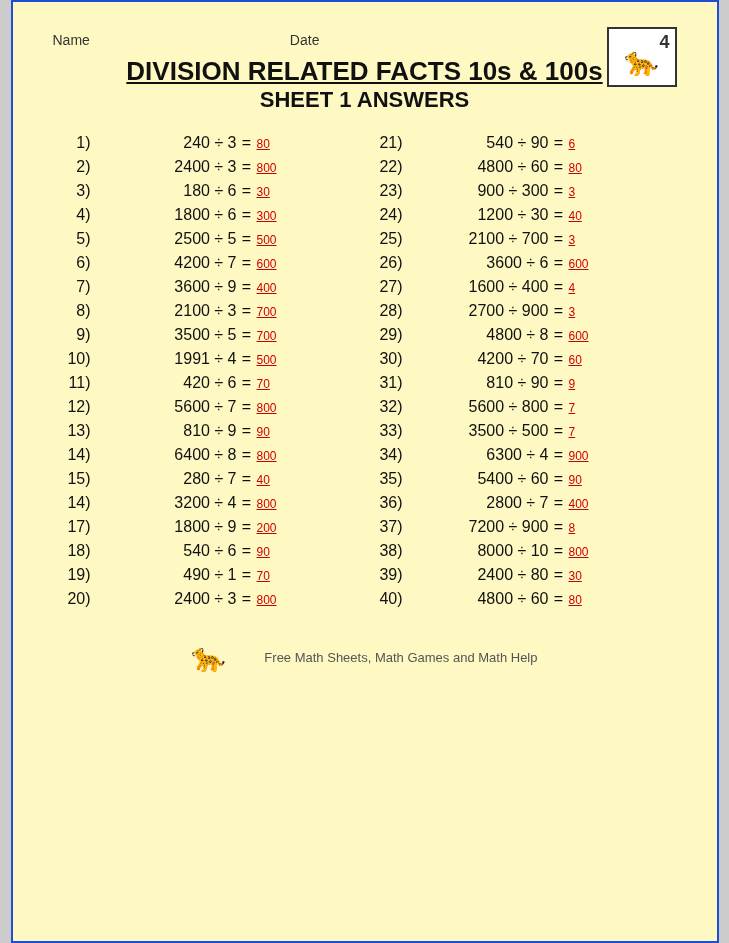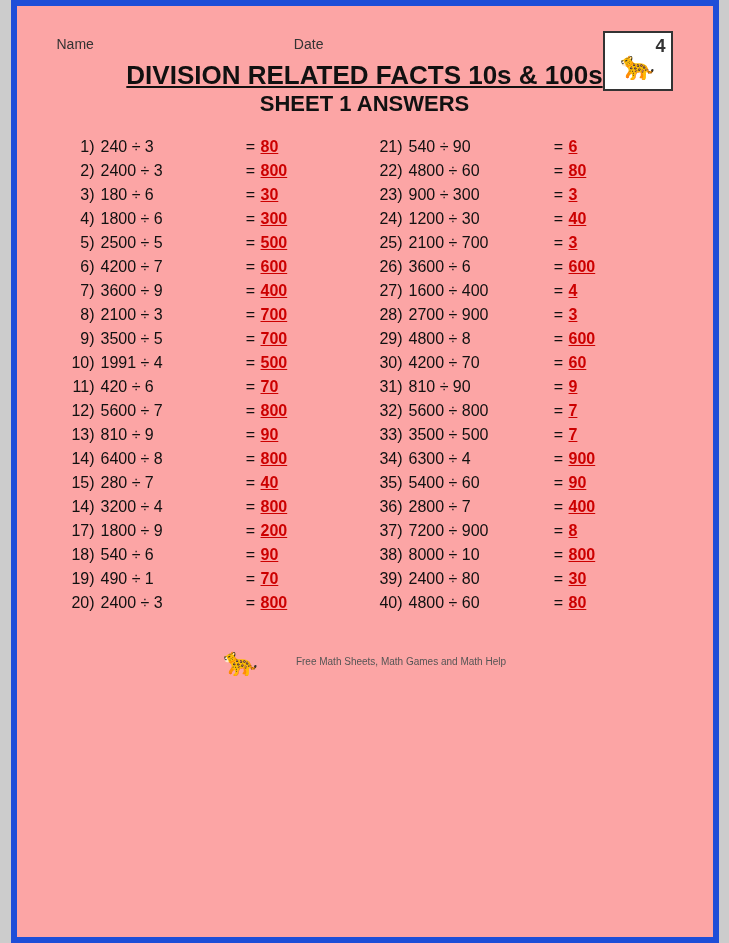--- a/index.html
+++ b/index.html
@@ -7,24 +7,24 @@
       background: #ccc;
       display: flex;
       justify-content: center;
       align-items: flex-start;
       min-height: 943px;
       font-family: Arial, sans-serif;
     }
     .page {
       width: 708px;
       min-height: 943px;
-      background: #fca5a5;
+      background: #fef9c3;
       padding: 30px 40px 20px 40px;
       position: relative;
-      border: 6px solid #1d4ed8;
+      border: 2px solid #1d4ed8;
     }
     .header-row {
       display: flex;
       justify-content: space-between;
       align-items: flex-start;
       margin-bottom: 8px;
     }
     .name-date {
       display: flex;
       gap: 200px;
@@ -92,50 +92,51 @@
     }
     .prob-num {
       width: 38px;
       text-align: right;
       margin-right: 6px;
       font-size: 16px;
     }
     .prob-equation {
       width: 140px;
       font-size: 16px;
+      text-align: right;
     }
     .prob-eq-sign {
       width: 20px;
       text-align: center;
       font-size: 16px;
     }
     .prob-answer {
-      font-size: 16px;
-      font-weight: bold;
+      font-size: 12px;
+      font-weight: normal;
       color: #cc0000;
       text-decoration: underline;
       min-width: 45px;
     }
     .footer {
       display: flex;
       justify-content: center;
       align-items: center;
       margin-top: 30px;
       gap: 10px;
     }
     .footer-logo {
       font-size: 28px;
     }
     .footer-text {
       display: flex;
       flex-direction: column;
       align-items: flex-start;
     }
     .footer-top {
-      font-size: 10px;
+      font-size: 13px;
       color: #555;
       padding-left: 28px;
     }
     .footer-brand {
       font-size: 20px;
       font-weight: bold;
       color: #333;
       letter-spacing: 1px;
     }
     .footer-brand span.math {

